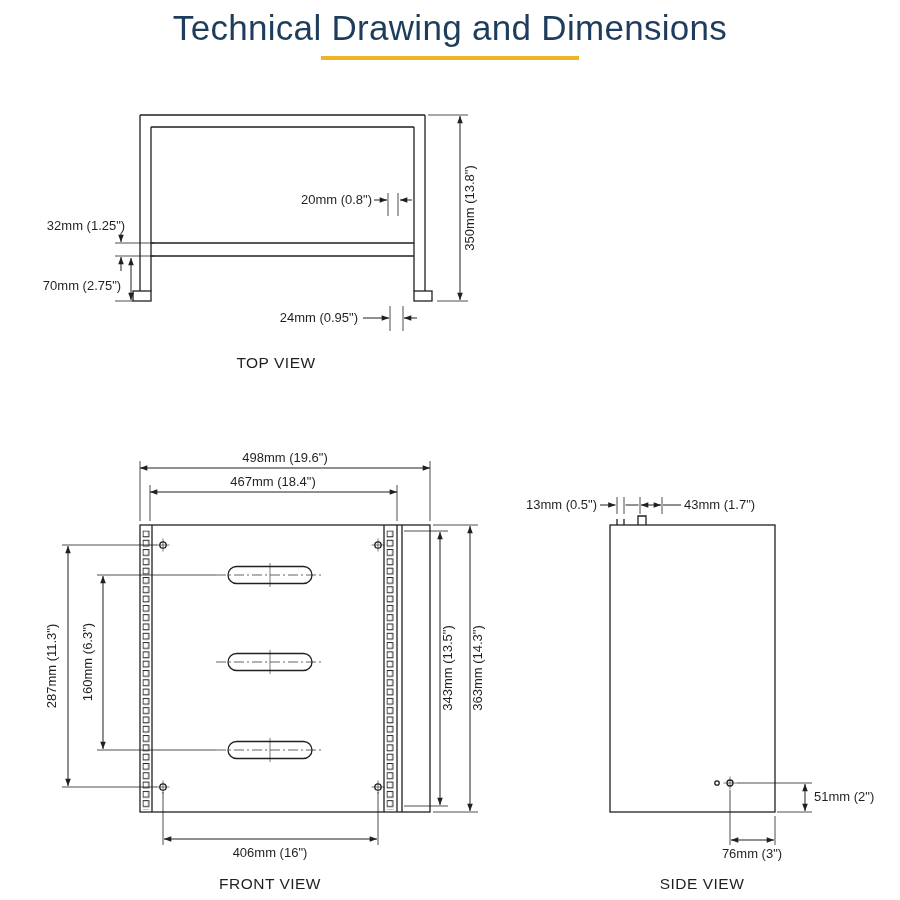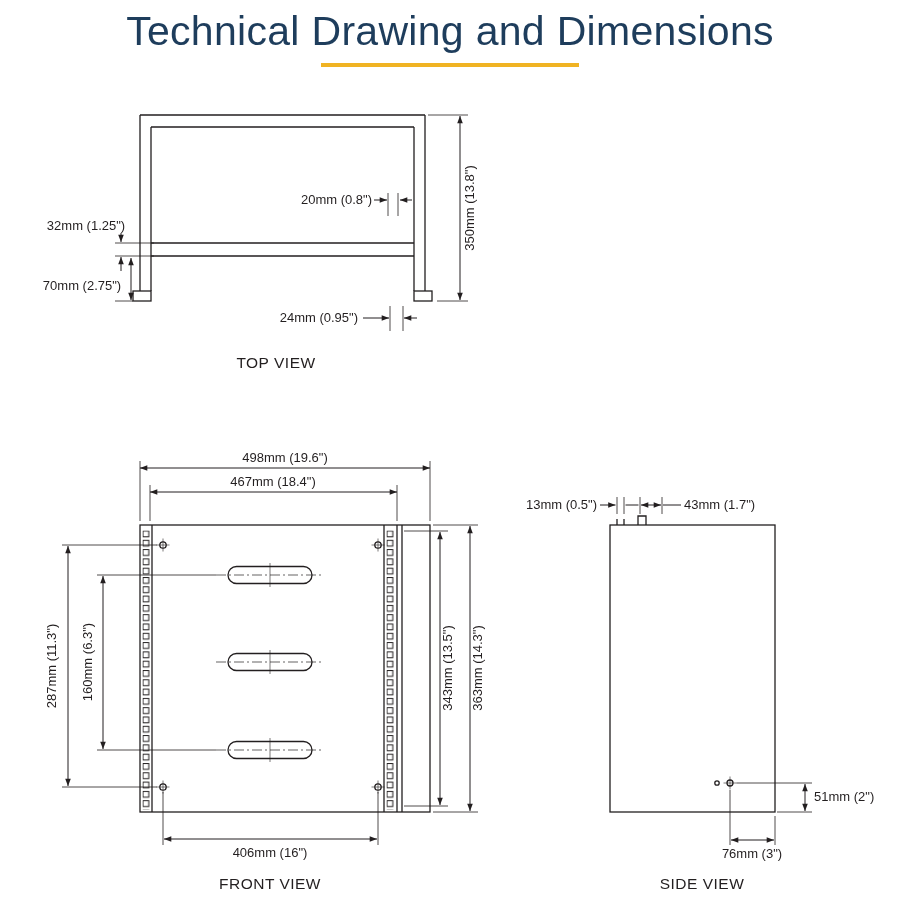--- a/index.html
+++ b/index.html
@@ -1,20 +1,20 @@
 <!DOCTYPE html>
 <html style="--title: #1e3d5c; --accent: #f0b323; --line: #231f20;"><head>
 <meta charset="utf-8">
 <style>
   :root { --title:#1e3d5c; --accent:#f0b323; --line:#231f20; }
   html,body { margin:0; padding:0; width:900px; height:900px; background:#ffffff;
               font-family:"Liberation Sans", sans-serif; overflow:hidden; }
   .page { position:relative; width:900px; height:900px; }
   .header { position:absolute; top:0; left:0; width:900px; text-align:center; z-index:2; }
-  .page-title { margin:8px 0 0; font-size:41px; font-weight:400; color:var(--title); letter-spacing:0.3px; }
+  .page-title { margin:8px 0 0; font-size:35px; font-weight:400; color:var(--title); letter-spacing:0.3px; }
   .accent-bar { width:258px; height:4px; background:var(--accent); margin:8px auto 0; }
   svg.drawing { position:absolute; top:0; left:0; z-index:1; }
   .part { fill:none; stroke:var(--line); stroke-width:1.3; }
   .dline { stroke:var(--line); stroke-width:1; fill:none; }
   .ext { stroke:var(--line); stroke-width:0.8; fill:none; }
   .cl  { stroke:var(--line); stroke-width:0.7; fill:none; stroke-dasharray:10 3 2 3; }
   .cl2 { stroke:var(--line); stroke-width:0.6; fill:none; }
   .hole { fill:none; stroke:var(--line); stroke-width:1; }
   .arrow-tip { fill:var(--line); stroke:none; }
   .dim-text { font-size:13px; fill:var(--line); }

